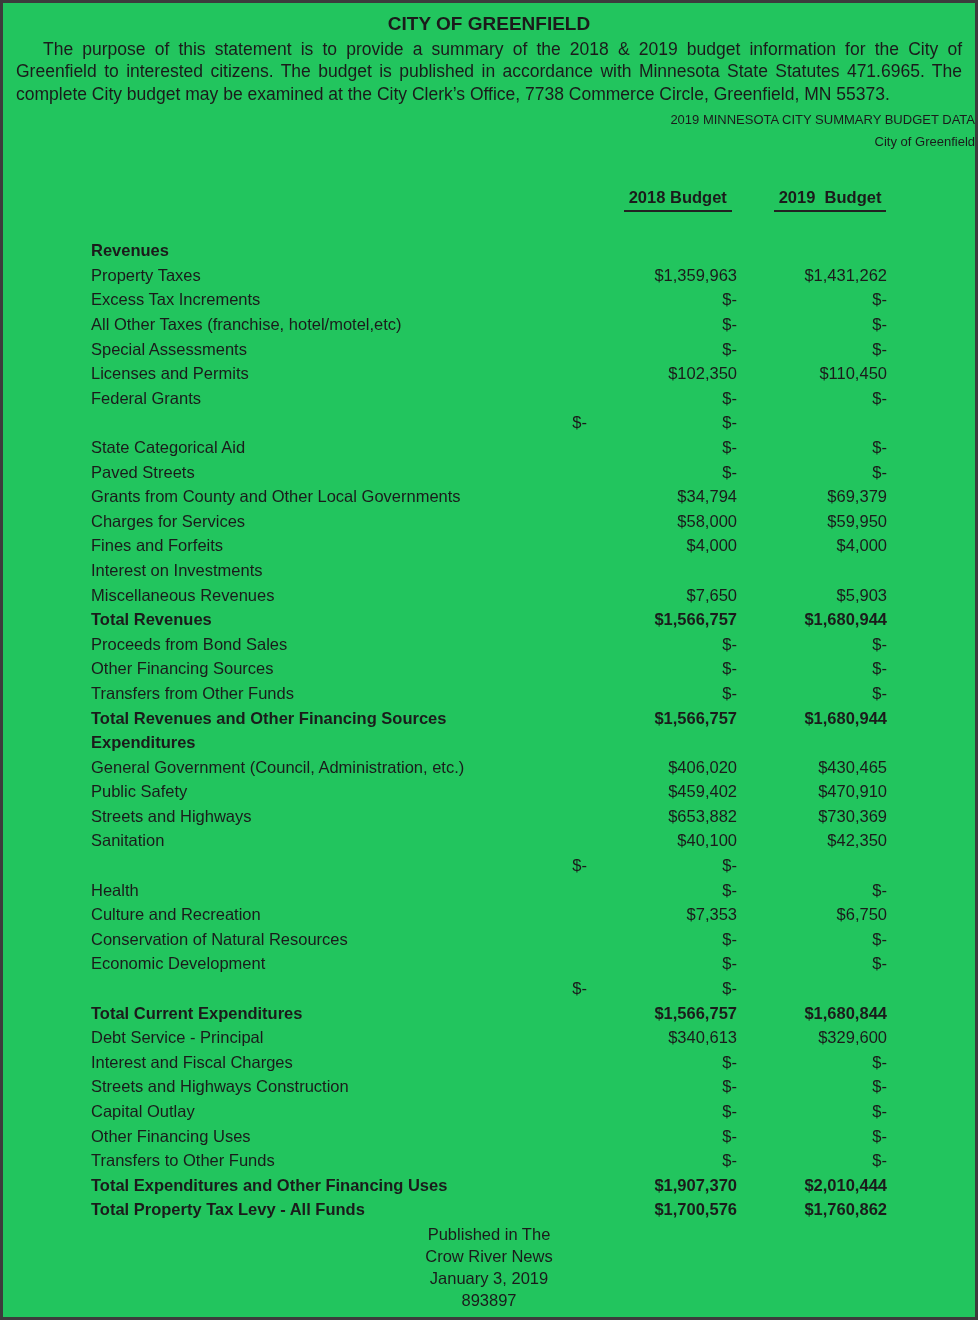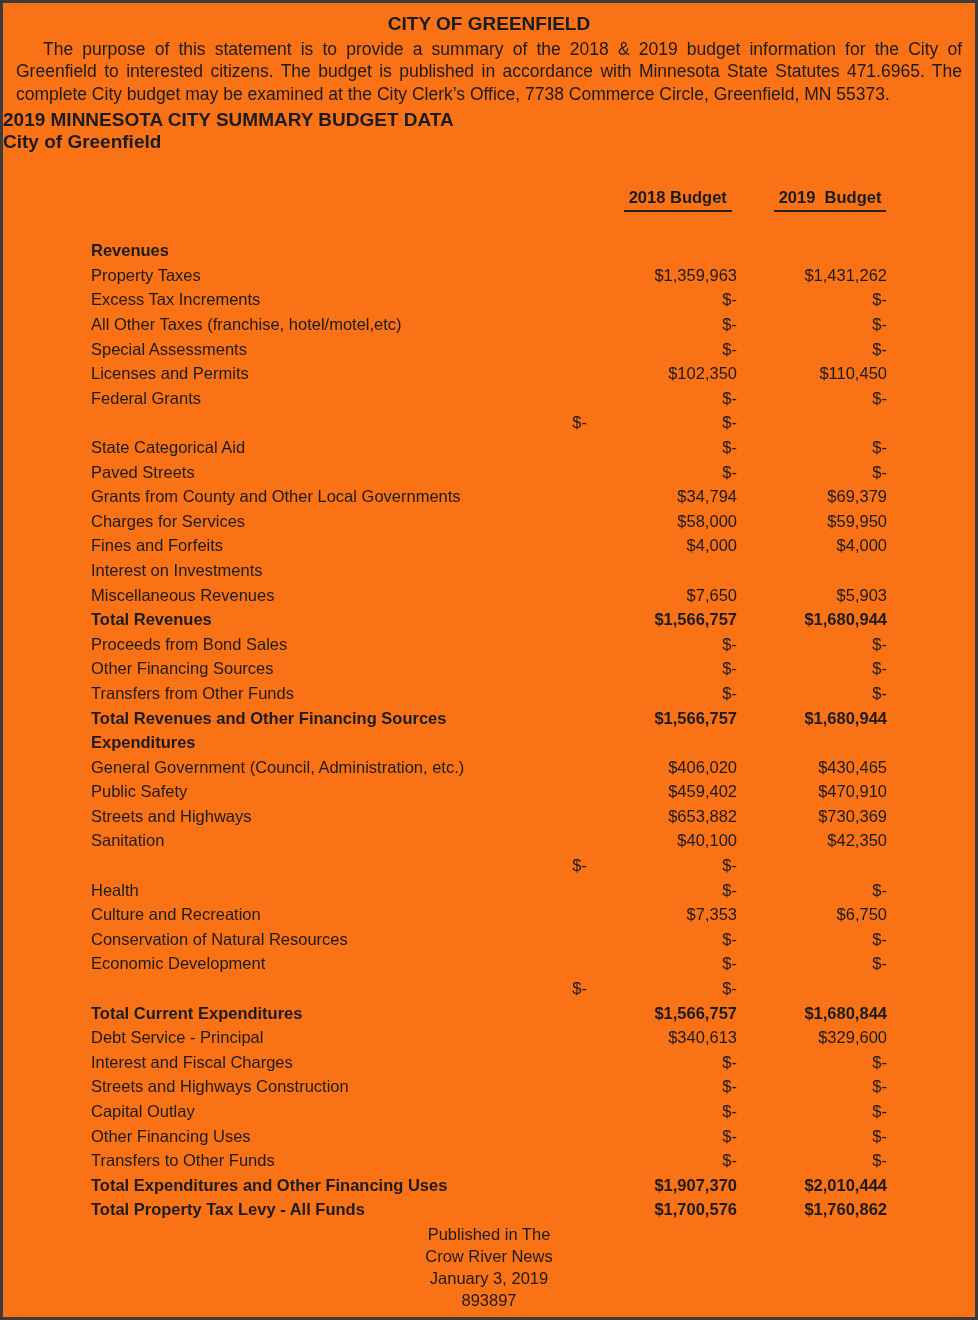--- a/index.html
+++ b/index.html
@@ -7,42 +7,42 @@
     padding: 0;
     background: #e8e8e8;
     font-family: "Liberation Sans", sans-serif;
     color: #1b1b1b;
   }
   .page {
     position: relative;
     width: 978px;
     height: 1320px;
     box-sizing: border-box;
-    background: #f97316;
+    background: #22c55e;
     border: 3px solid #3c3c3c;
     padding-top: 9px;
     overflow: hidden;
   }
   .title-line {
     text-align: center;
     font-weight: bold;
     font-size: 19px;
     line-height: 23px;
   }
   .intro {
     font-size: 17.5px;
     line-height: 22.4px;
     text-align: justify;
     margin: 3px 13px 0 13px;
     text-indent: 27px;
   }
   .subtitle-line {
-    text-align: left;
-    font-weight: bold;
-    font-size: 19px;
+    text-align: right;
+    font-weight: normal;
+    font-size: 13px;
     line-height: 22px;
   }
   .subtitle-block { margin-top: 4px; }
 
   .budget-table {
     margin: 10px 88px 0 88px; 
     font-size: 16.5px;
   }
   .thead {
     display: grid;

